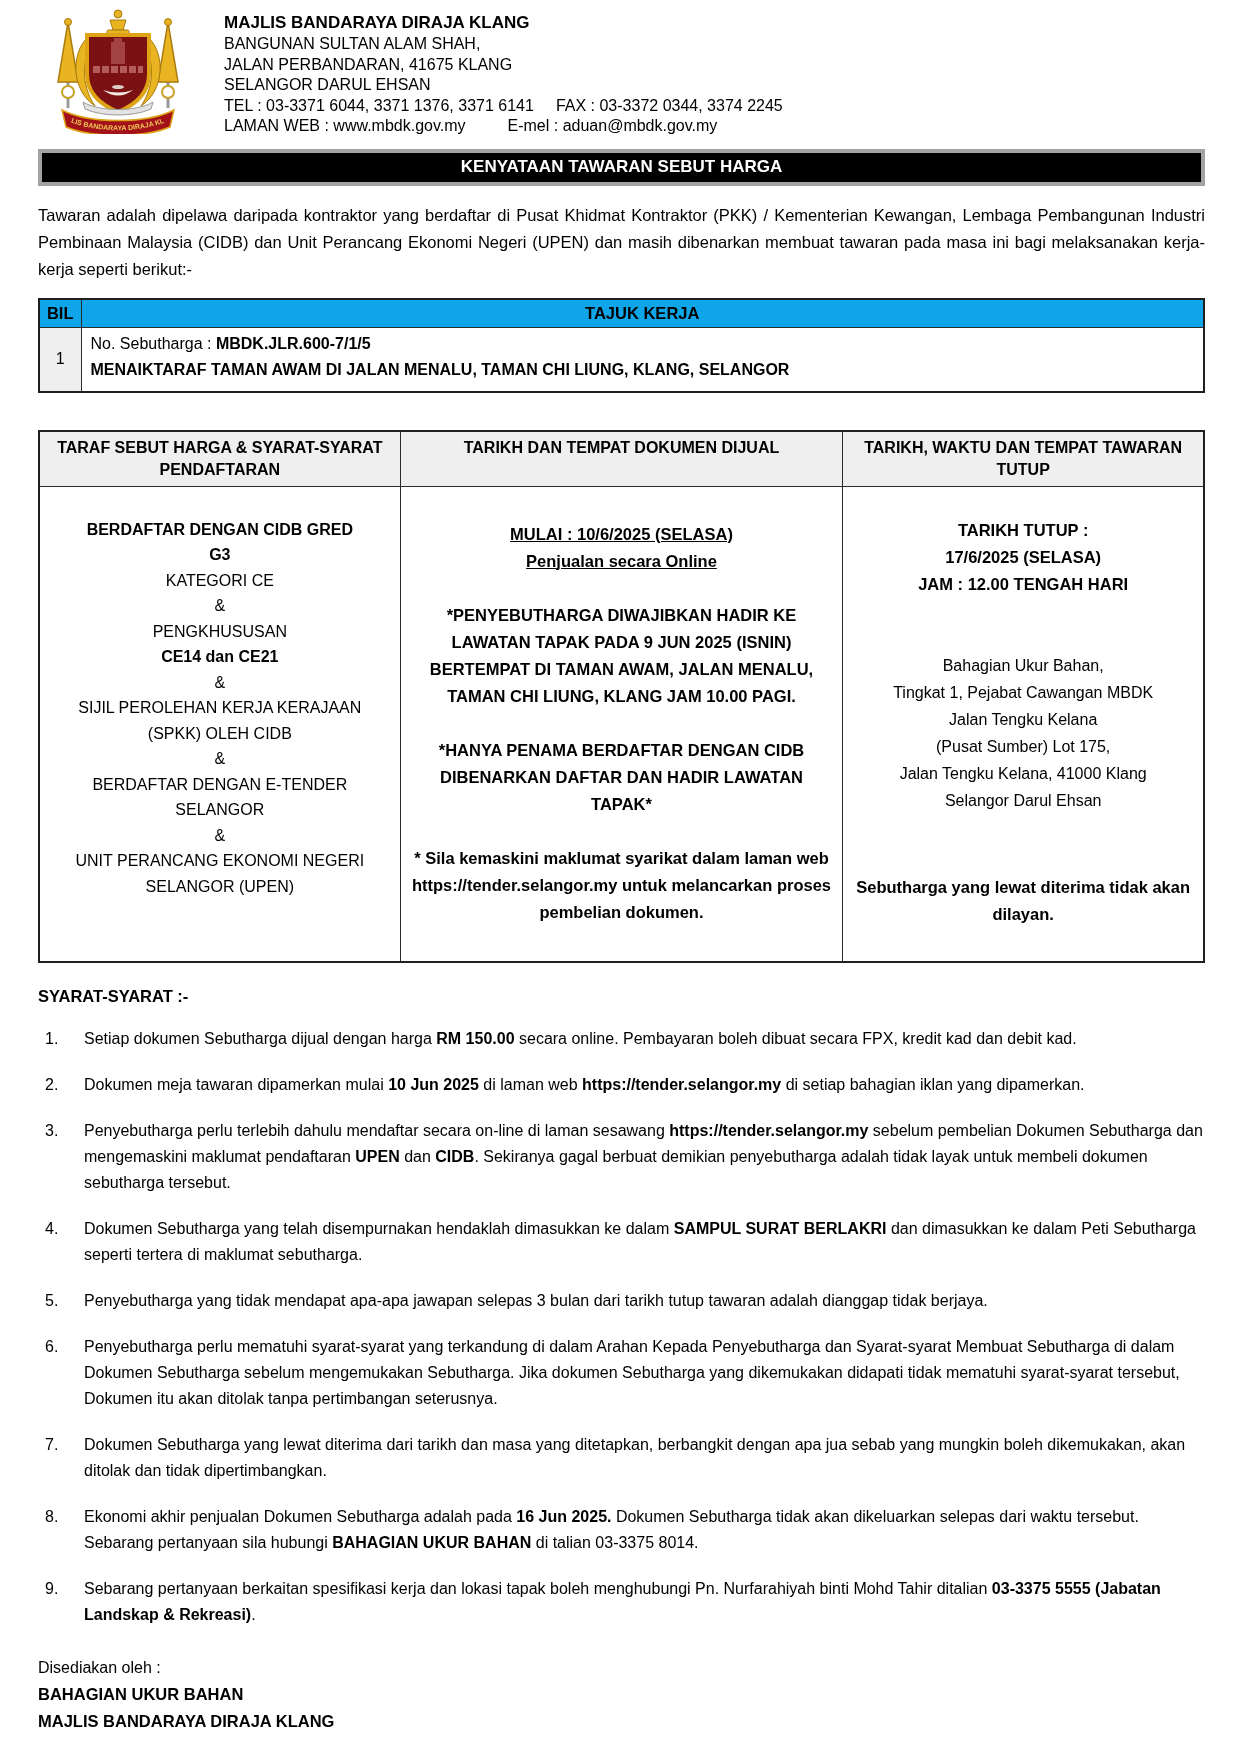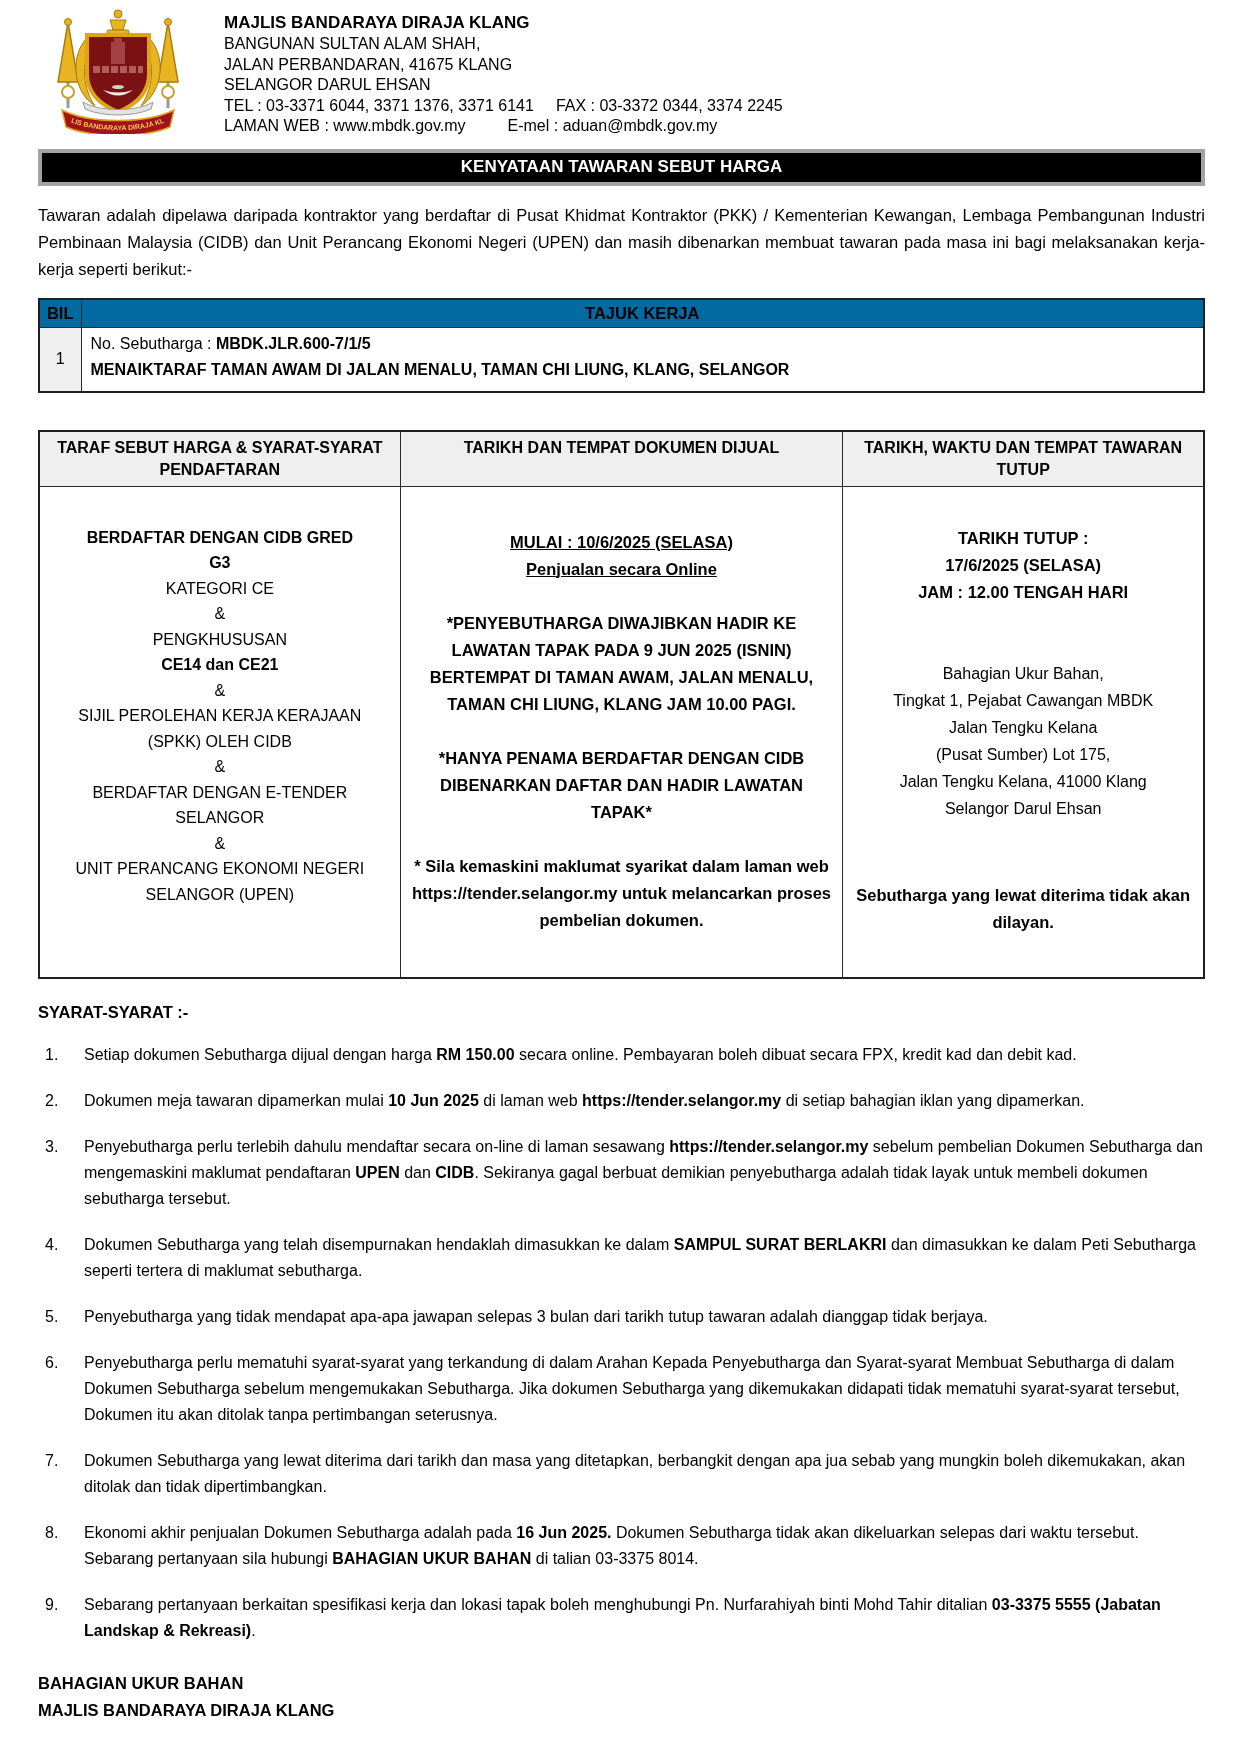--- a/index.html
+++ b/index.html
@@ -30,35 +30,35 @@
   }
 
   
   .intro { margin-top: 16px; font-size: 16.5px; line-height: 27px; text-align: justify; }
 
   
   table { border-collapse: collapse; width: 100%; table-layout: fixed; }
   .job-table { margin-top: 15px; border: 2px solid #1f1f1f; }
   .job-table th, .job-table td { border: 1px solid #2b2b2b; }
   .job-table th {
-    background: #0369a1; font-weight: bold; font-size: 16.5px;
+    background: #0ea5e9; font-weight: bold; font-size: 16.5px;
     padding: 4px 2px; text-align: center;
   }
   .col-bil { width: 42px; }
   .job-table td.bil-cell { background: #efefef; text-align: center; font-size: 16px; }
   .job-table td.work-cell { background: #fff; padding: 3px 9px 8px; font-size: 16px; line-height: 26px; }
   .work-title { font-weight: bold; }
 
   .info-table { margin-top: 37px; border: 2px solid #1f1f1f; }
   .info-table th, .info-table td { border: 1px solid #2b2b2b; vertical-align: top; }
   .info-table th {
     background: #efefef; font-weight: bold; font-size: 16px; line-height: 22px;
     text-align: center; padding: 5px 8px;
   }
-  .info-table td { height: 400px; text-align: center; padding: 16px 10px; }
+  .info-table td { height: 400px; text-align: center; padding: 8px 10px; }
   .w-col1 { width: 31%; } .w-col2 { width: 38%; } .w-col3 { width: 31%; }
 
   .req-line { font-size: 16px; line-height: 25.5px; }
   .req-first { margin-top: 22px; }
   .bold { font-weight: bold; }
 
   .sale-para {
     font-weight: bold; font-size: 16.5px; line-height: 27px;
     white-space: pre-line; margin-bottom: 27px;
   }
@@ -309,17 +309,18 @@
         <div class="cond-text"><span>Ekonomi akhir penjualan Dokumen Sebutharga adalah pada </span><span class="bold">16 Jun 2025.</span><span> Dokumen Sebutharga tidak akan dikeluarkan selepas dari waktu tersebut. Sebarang pertanyaan sila hubungi </span><span class="bold">BAHAGIAN UKUR BAHAN</span><span> di talian 03-3375 8014.</span></div>
       </div>
 
       <div class="cond-item">
         <div class="cond-num">9.</div>
         <div class="cond-text"><span>Sebarang pertanyaan berkaitan spesifikasi kerja dan lokasi tapak boleh menghubungi Pn. Nurfarahiyah binti Mohd Tahir ditalian </span><span class="bold">03-3375 5555</span><span> </span><span class="bold">(Jabatan Landskap &amp; Rekreasi)</span><span>.</span></div>
       </div>
     </div>
 
   <div class="prepared">
+    <div class="prepared-label">Disediakan oleh :</div>
     <div class="prepared-bold">BAHAGIAN UKUR BAHAN</div>
     <div class="prepared-bold">MAJLIS BANDARAYA DIRAJA KLANG</div>
   </div>
 
 </div>
 
 </body></html>

